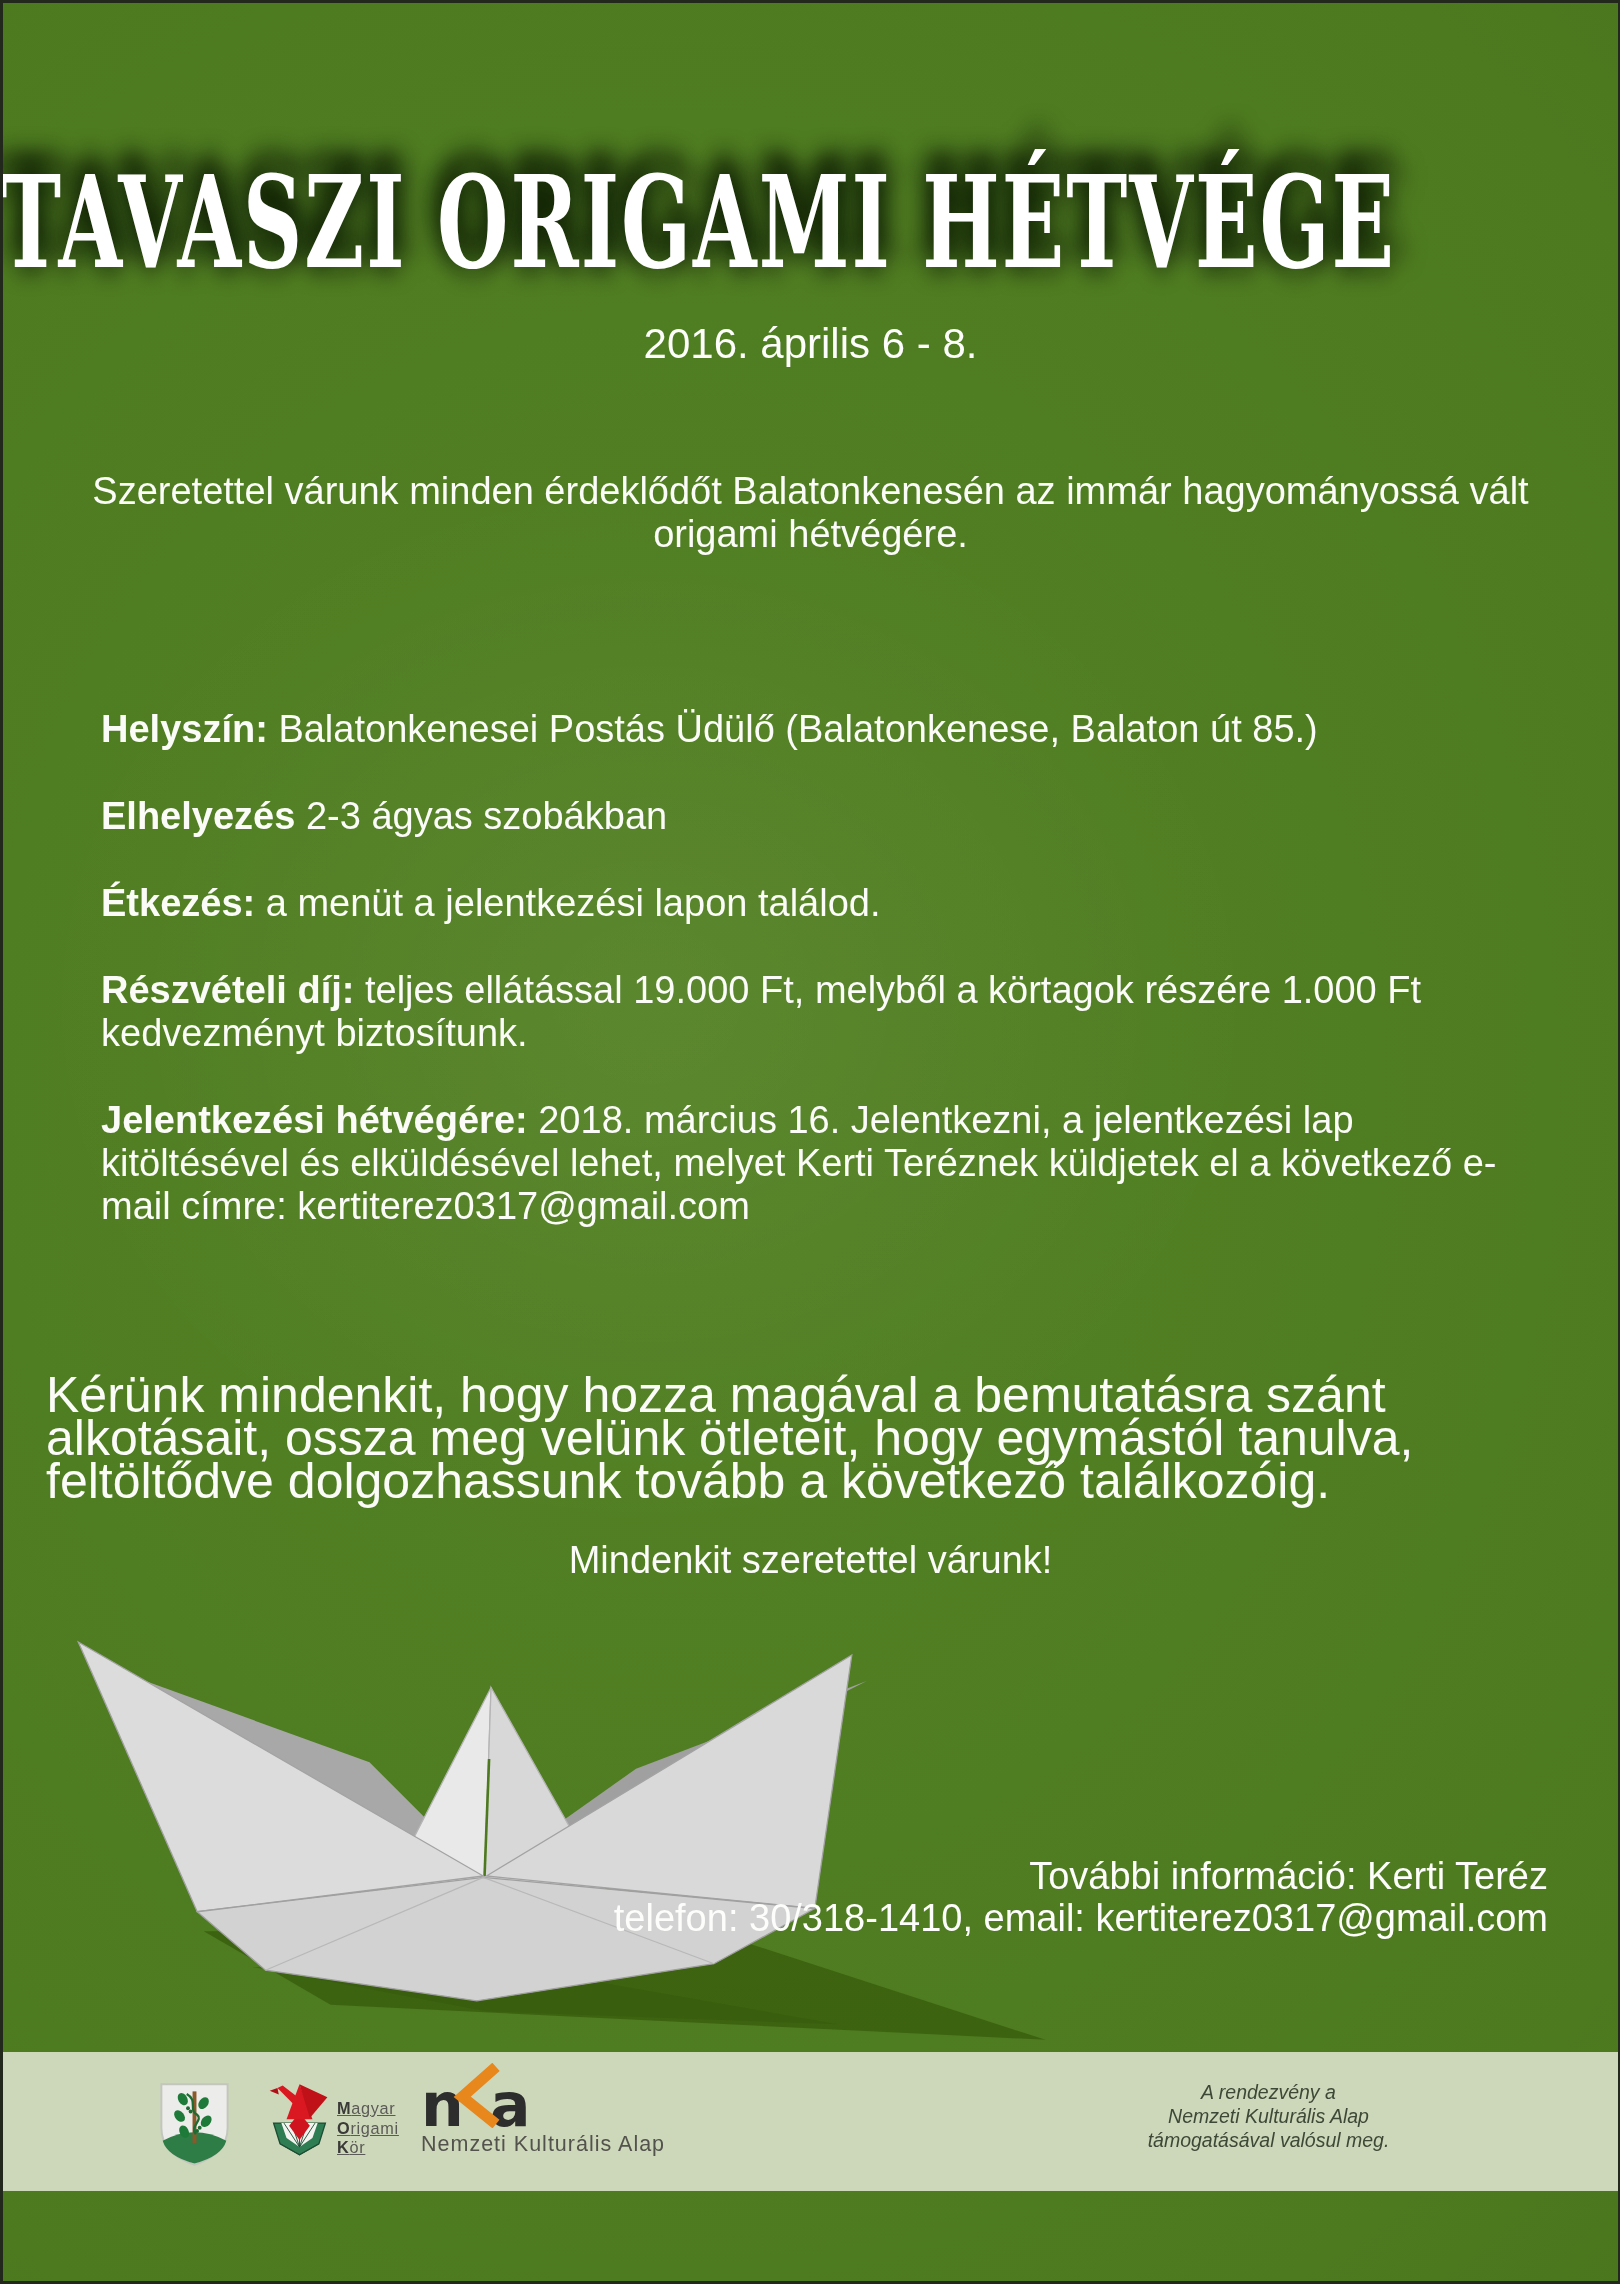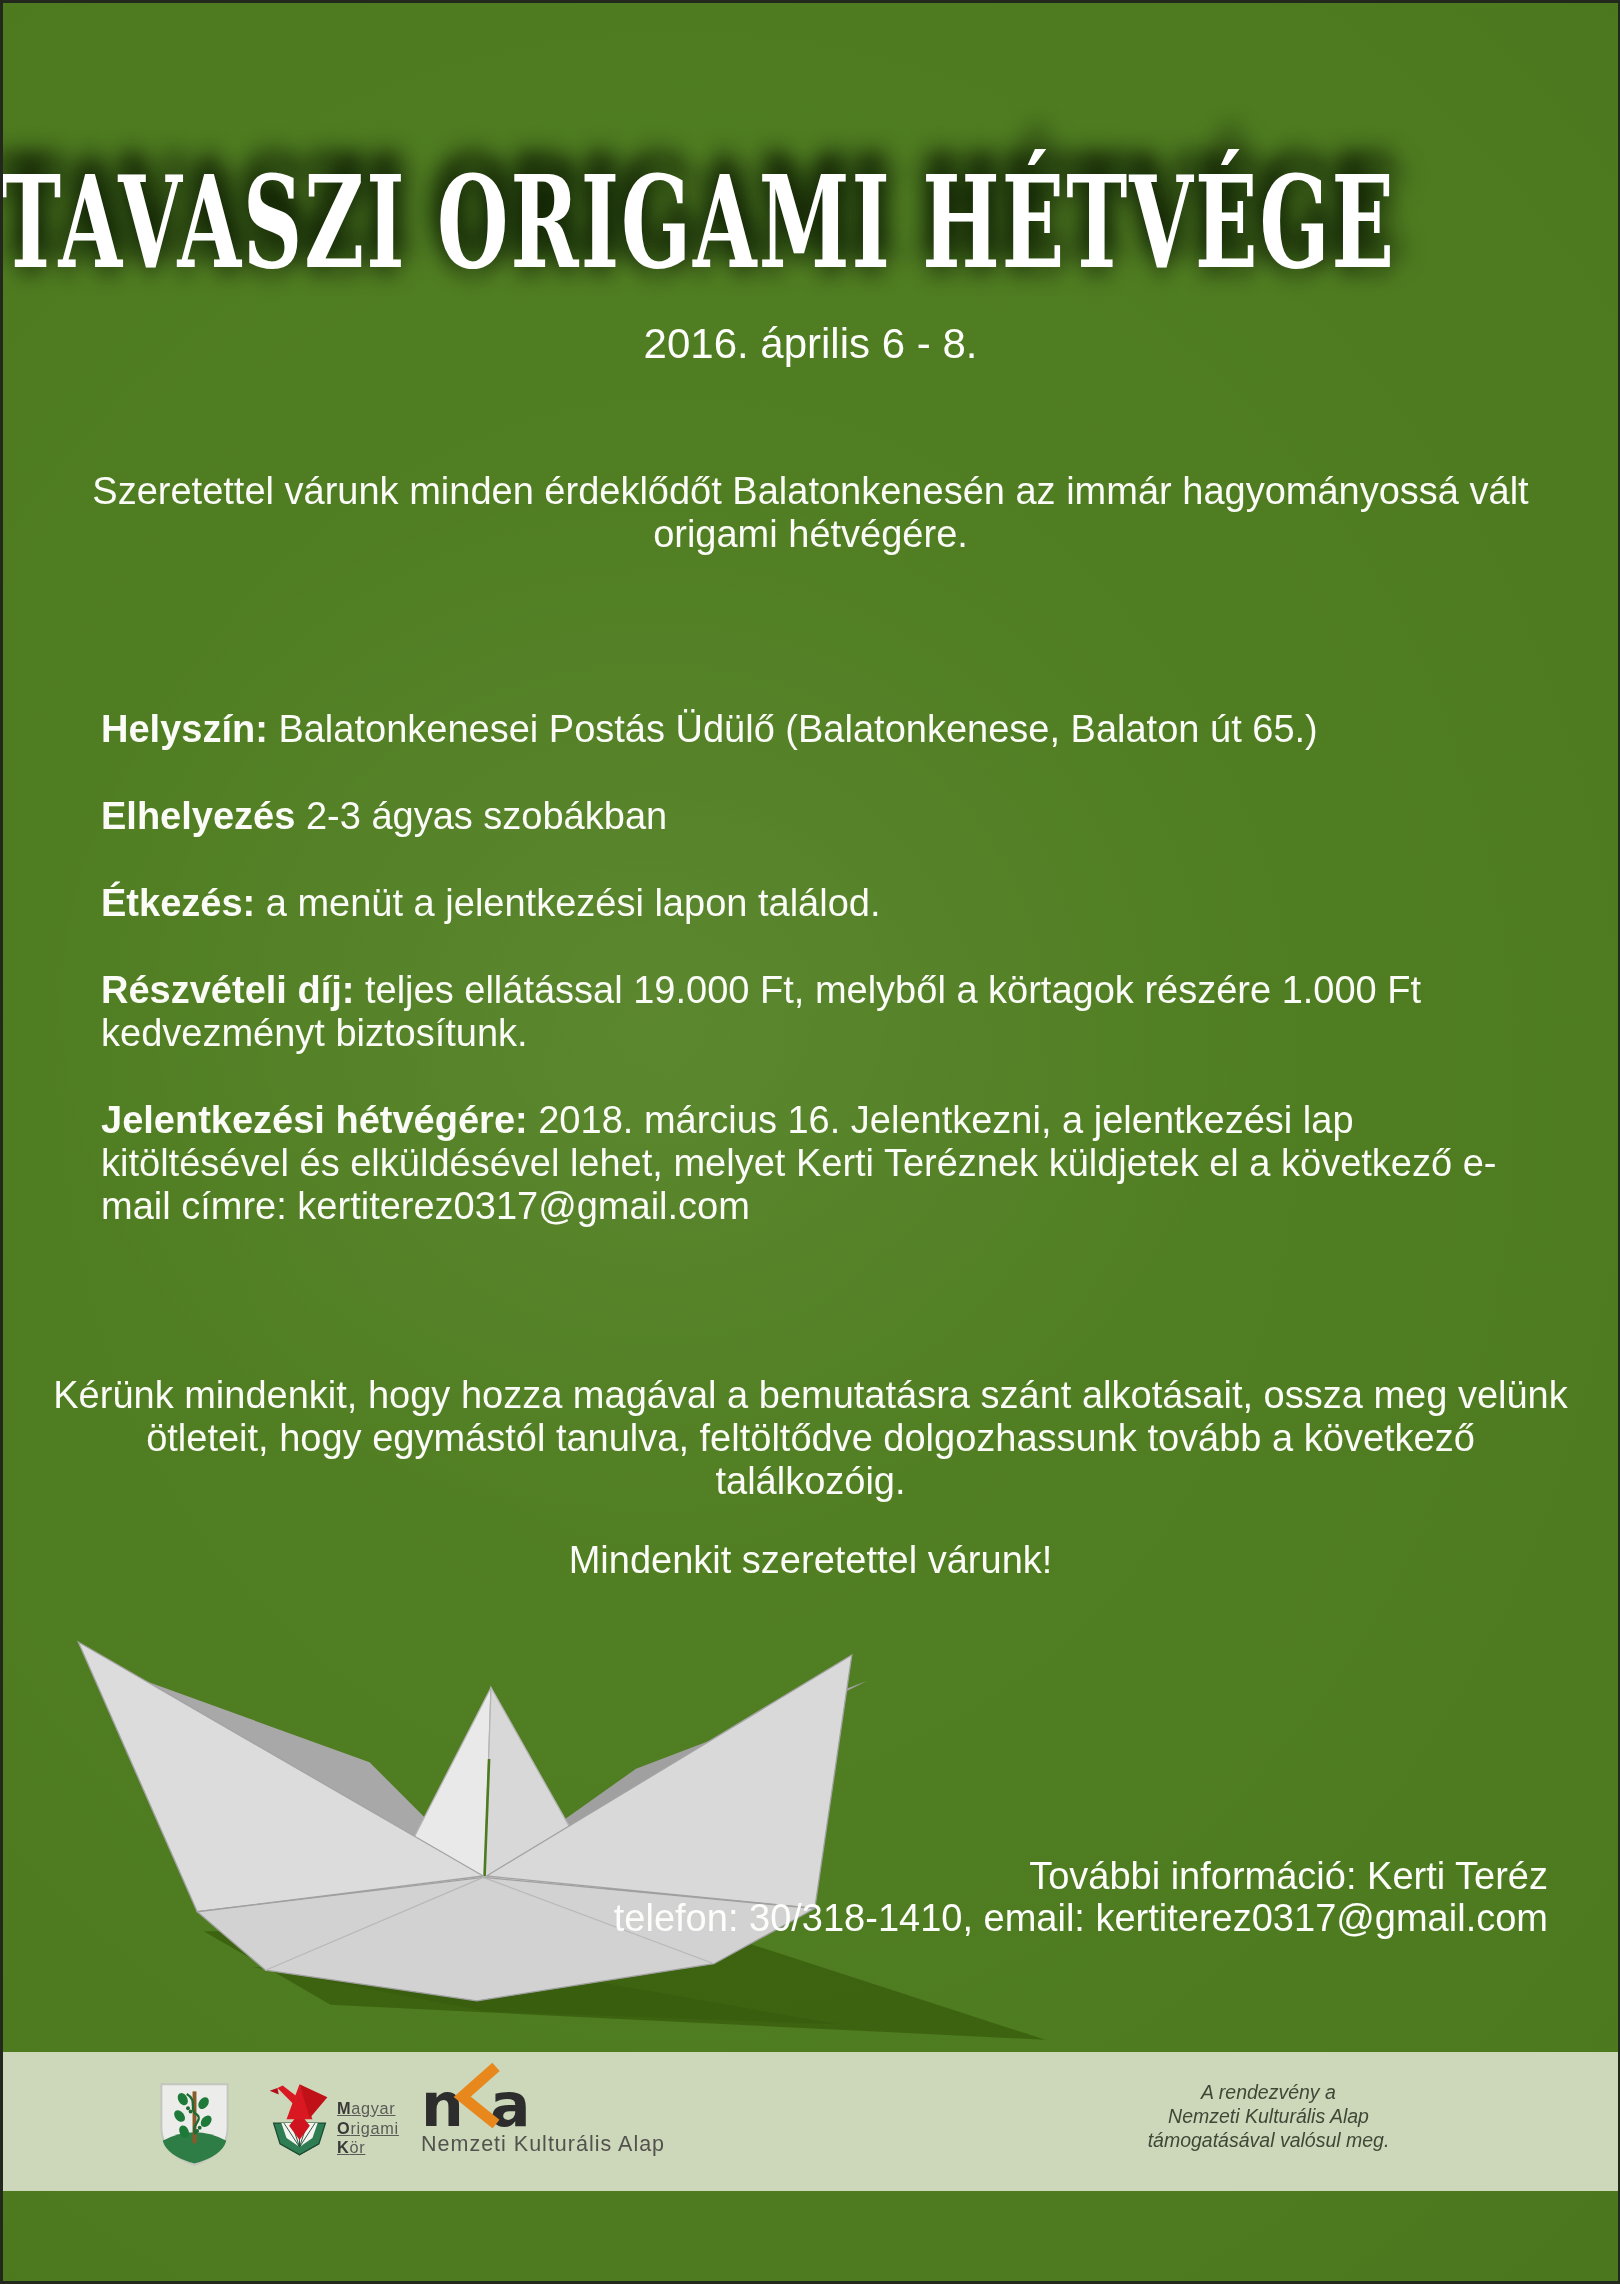--- a/index.html
+++ b/index.html
@@ -35,22 +35,22 @@
   .date{position:absolute;left:0;right:0;top:320px;text-align:center;
     font-size:42px;color:#fdfdfb;z-index:5;}
 
   
   .intro{position:absolute;left:91px;right:91px;top:470px;text-align:center;
     font-size:38px;line-height:43px;color:#fbfbf8;}
   .details{position:absolute;left:101px;top:708px;width:1441px;
     font-size:38px;line-height:43px;color:#fbfbf8;}
   .details p{margin:0 0 44px 0;}
   .details b{font-weight:700;}
-  .appeal{position:absolute;left:46px;right:46px;top:1374px;text-align:center;
-    font-size:38px;line-height:43px;color:#fbfbf8;}
+  .appeal{position:absolute;left:46px;right:46px;top:1374px;text-align:left;
+    font-size:50px;line-height:43px;color:#fbfbf8;}
   .closing{position:absolute;left:0;right:0;top:1539px;text-align:center;
     font-size:38px;color:#fbfbf8;}
   .contact{position:absolute;right:73px;top:1855px;text-align:right;
     font-size:38px;line-height:42px;color:#fdfdfb;z-index:6;}
 
   
   .boat{position:absolute;left:57px;top:1603px;width:1041px;height:455px;z-index:2;}
 
   
   .band{position:absolute;left:0;top:2052px;width:1621px;height:139px;background:#cdd7ba;z-index:10;}
@@ -75,21 +75,21 @@
 
   <div class="title-wrap">
     <span class="title">TAVASZI ORIGAMI HÉTVÉGE</span>
   </div>
 
   <div class="date">2016. április 6 - 8.</div>
 
   <div class="intro">Szeretettel várunk minden érdeklődőt Balatonkenesén az immár hagyományossá vált origami hétvégére.</div>
 
   <div class="details">
-    <p><b>Helyszín:</b><span> Balatonkenesei Postás Üdülő (Balatonkenese, Balaton út 65.)</span></p>
+    <p><b>Helyszín:</b><span> Balatonkenesei Postás Üdülő (Balatonkenese, Balaton út 85.)</span></p>
     <p><b>Elhelyezés</b><span> 2-3 ágyas szobákban</span></p>
     <p><b>Étkezés:</b><span> a menüt a jelentkezési lapon találod.</span></p>
     <p><b>Részvételi díj:</b><span> teljes ellátással 19.000 Ft, melyből a körtagok részére 1.000 Ft kedvezményt biztosítunk.</span></p>
     <p><b>Jelentkezési hétvégére:</b><span> 2018. március 16. Jelentkezni, a jelentkezési lap kitöltésével és elküldésével lehet, melyet Kerti Teréznek küldjetek el a következő e-mail címre: kertiterez0317@gmail.com</span></p>
   </div>
 
   <div class="appeal">Kérünk mindenkit, hogy hozza magával a bemutatásra szánt alkotásait, ossza meg velünk ötleteit, hogy egymástól tanulva, feltöltődve dolgozhassunk tovább a következő találkozóig.</div>
 
   <div class="closing">Mindenkit szeretettel várunk!</div>
 

